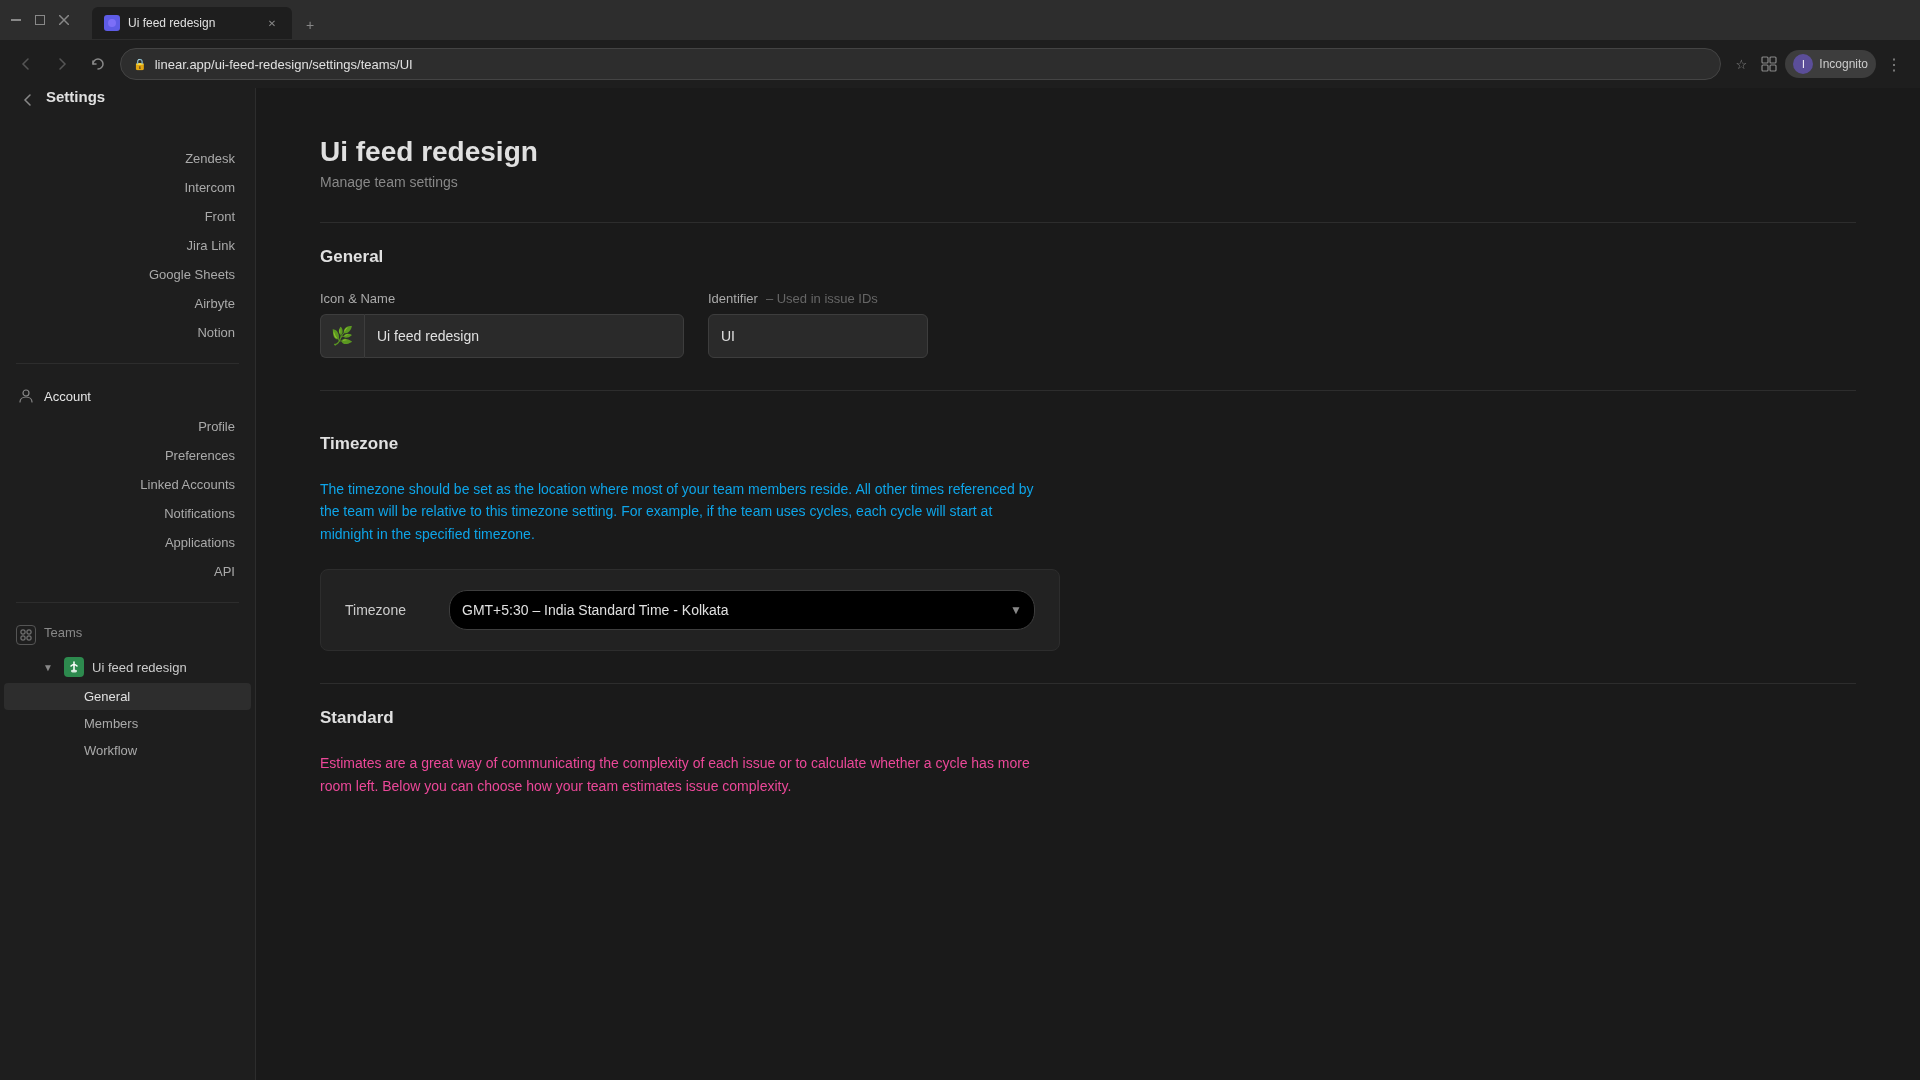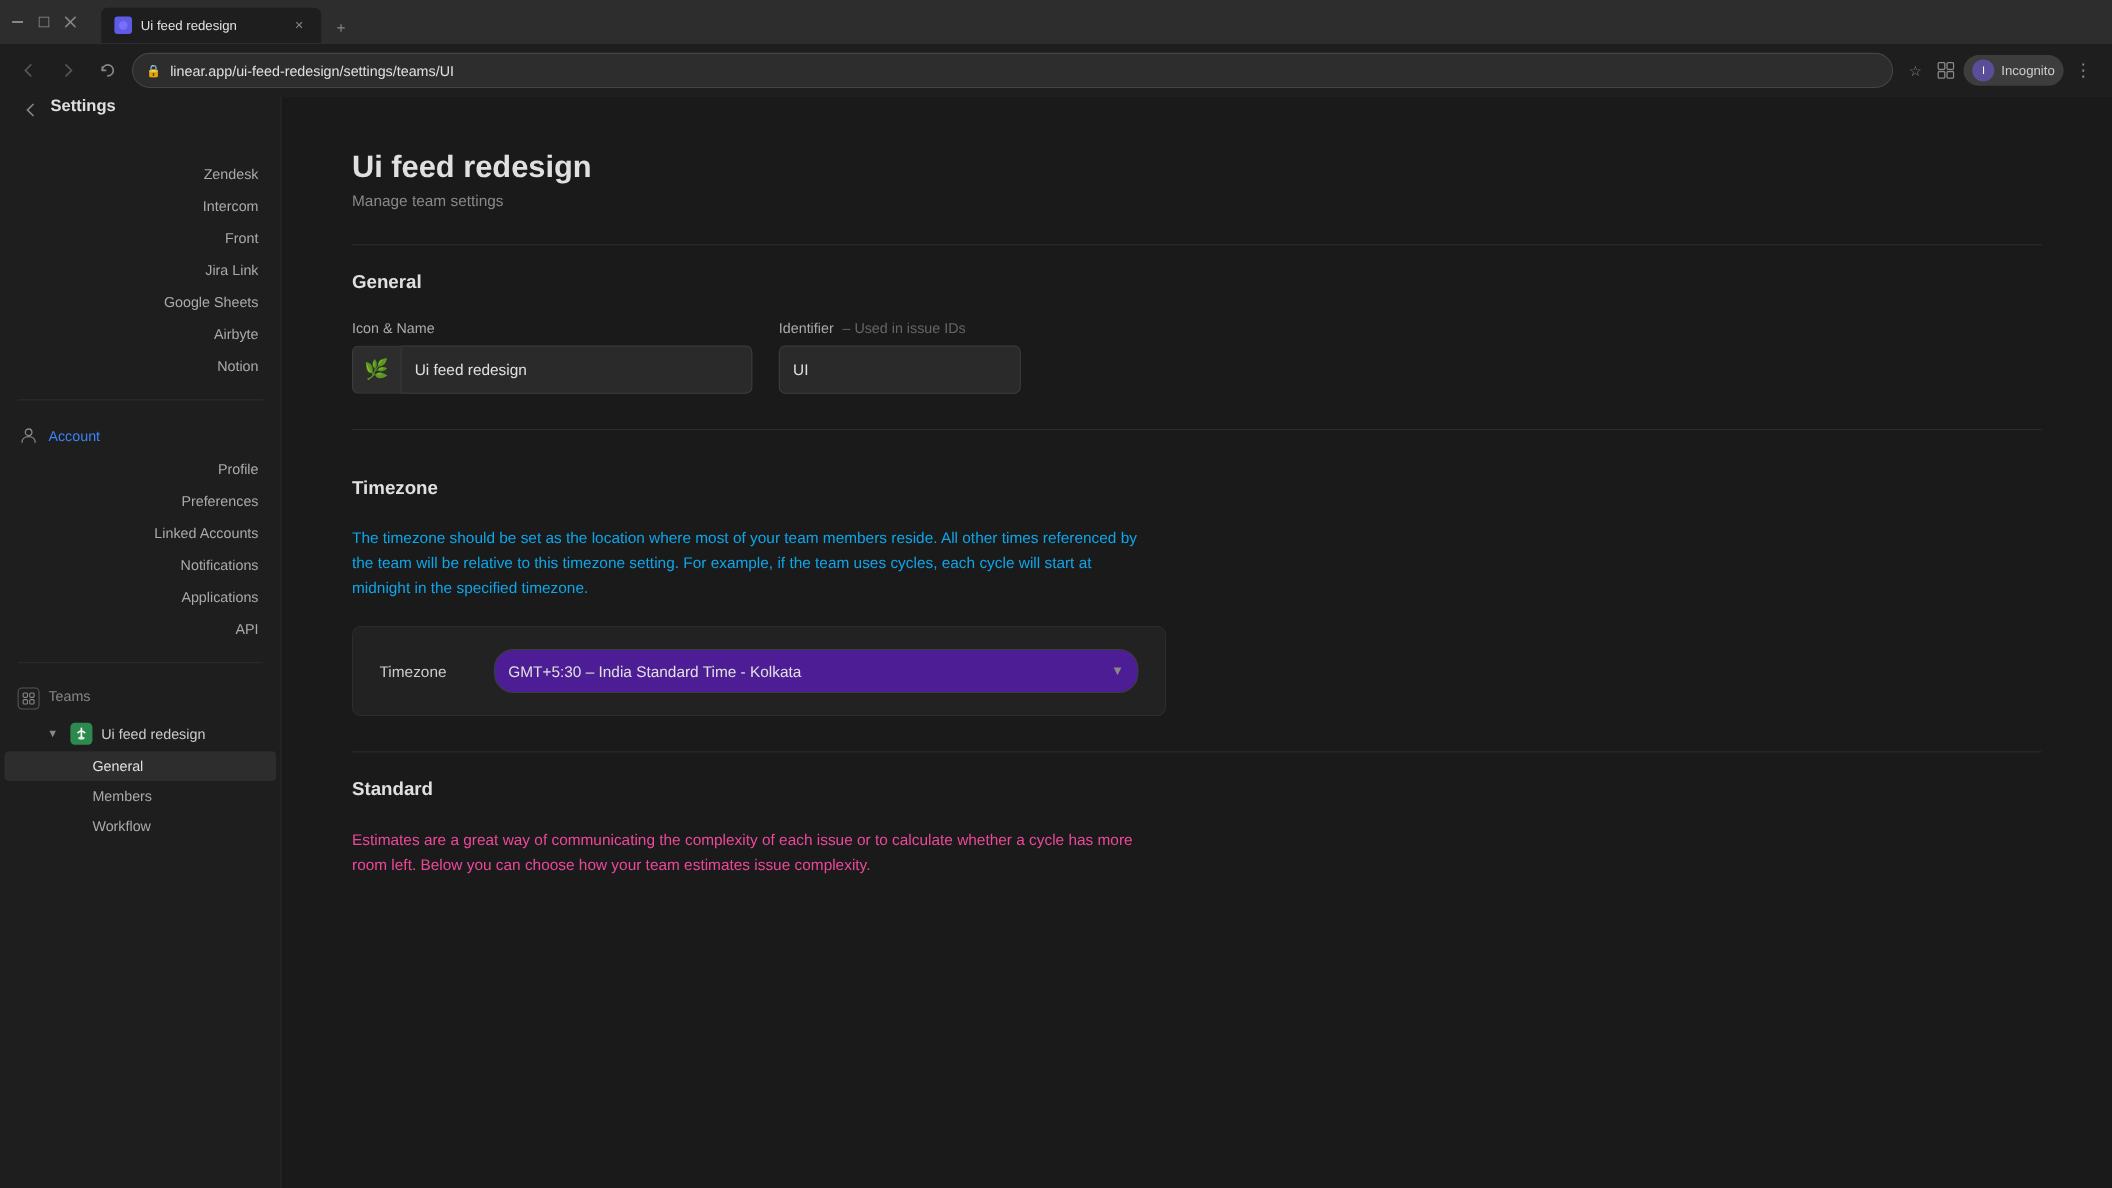--- a/index.html
+++ b/index.html
@@ -274,21 +274,21 @@
       width: 20px;
       height: 20px;
       display: flex;
       align-items: center;
       justify-content: center;
       font-size: 13px;
     }
 
     .section-label {
       font-size: 13px;
-      color: #3b82f6;
+      color: #e5e5e5;
     }
 
     .sidebar-item {
       display: flex;
       align-items: center;
       padding: 7px 16px 7px 44px;
       font-size: 13px;
       color: #aaa;
       cursor: pointer;
       border-radius: 4px;
@@ -529,21 +529,21 @@
     .timezone-label {
       font-size: 14px;
       font-weight: 500;
       color: #ccc;
       min-width: 80px;
     }
 
     .timezone-select {
       flex: 1;
       height: 40px;
-      background: #4c1d95;
+      background: #000000;
       border: 1px solid #3d3d3d;
       border-radius: 18px;
       padding: 0 12px;
       font-size: 14px;
       color: #e0e0e0;
       cursor: pointer;
       display: flex;
       align-items: center;
       justify-content: space-between;
     }

